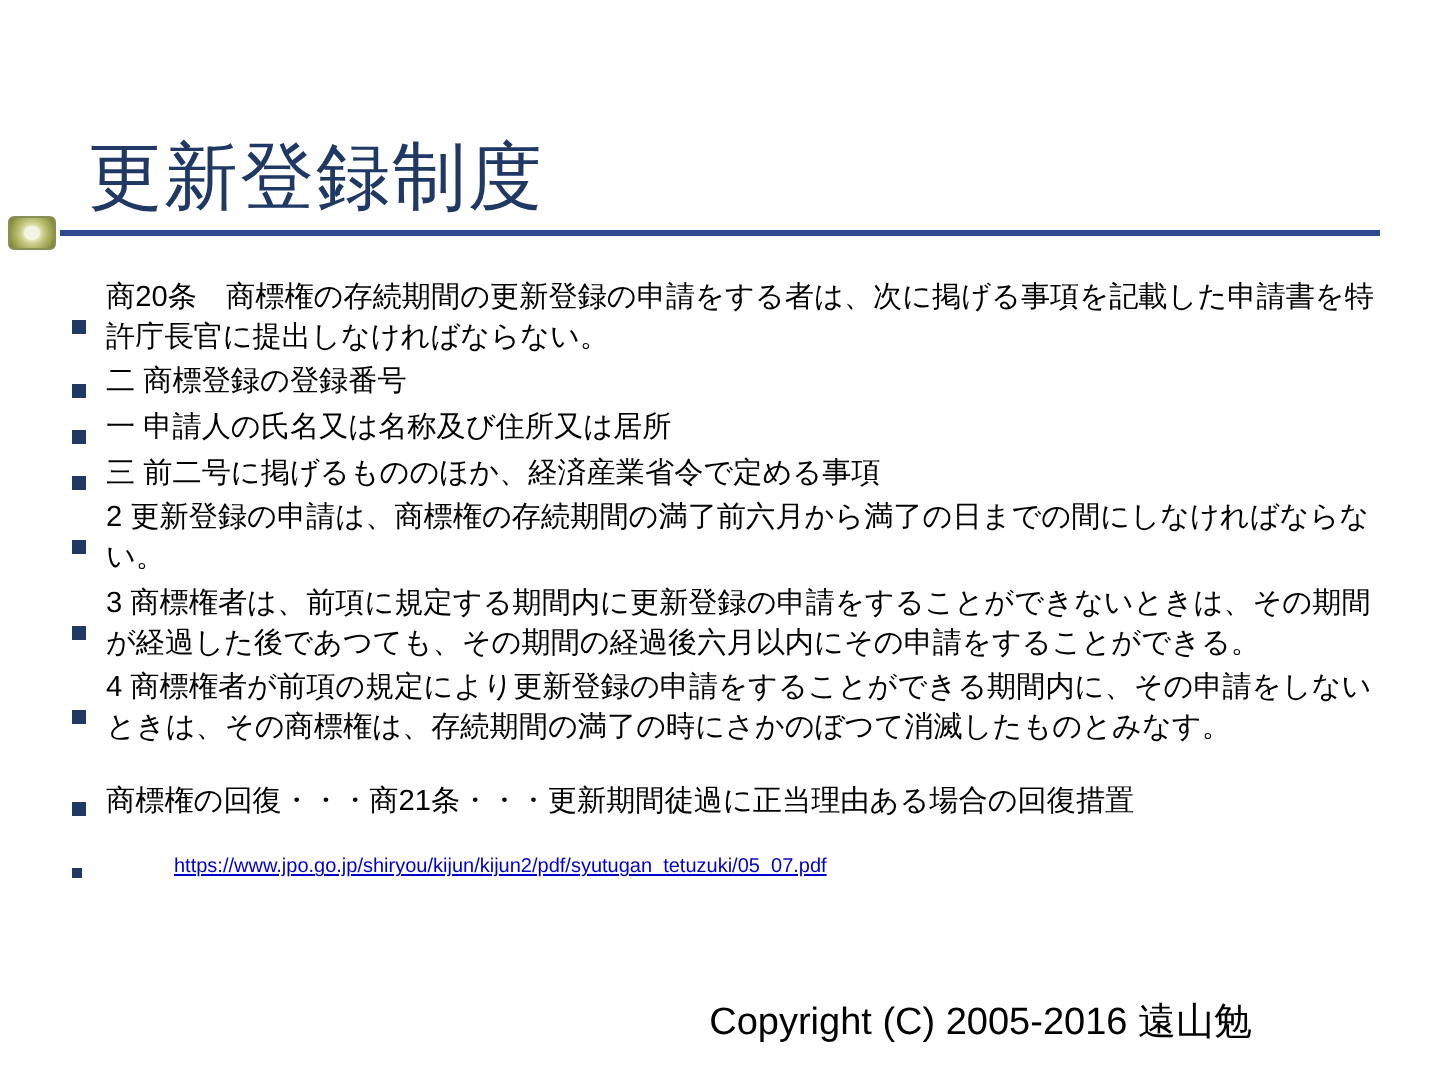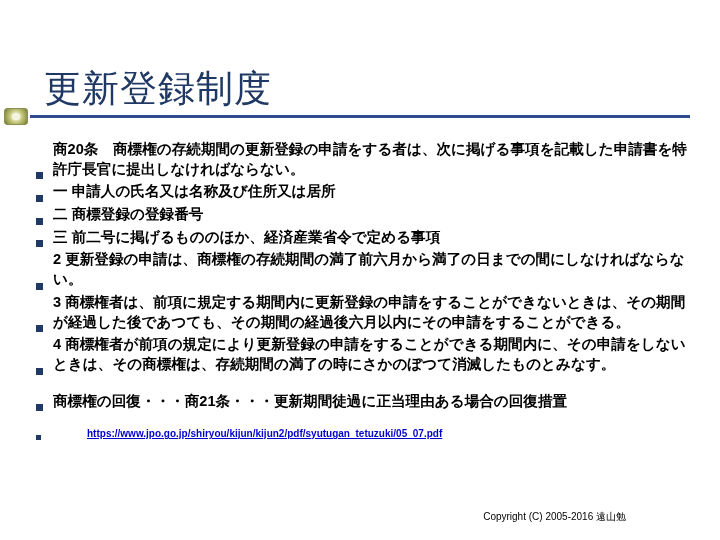--- a/index.html
+++ b/index.html
@@ -61,23 +61,22 @@
     box-shadow: 0 0 2px #ffffff;
   }
   .body {
     position: absolute;
     left: 36px;
     top: 140px;
     width: 660px;
   }
   .item {
     display: flex;
-    align-items: flex-end;
+    align-items: center;
     margin-bottom: 3px;
-    font-weight: bold;
   }
   .marker {
     flex: 0 0 auto;
     width: 7px;
     height: 7px;
     background: #1F3864;
     margin-top: 7px;
     margin-right: 10px;
   }
   .item-text {
@@ -97,21 +96,21 @@
   }
   .link-item .marker {
     width: 5px;
     height: 5px;
     margin-top: 5px;
   }
   .copyright {
     position: absolute;
     right: 26px;
     bottom: 16px;
-    font-size: 10px;
+    font-size: 19px;
     color: #000000;
   }
 </style>
 </head>
 <body>
 
 <div class="slide">
 
   <div class="bullet-icon"></div>
 
@@ -121,26 +120,26 @@
 
   <div class="body">
 
     <div class="item">
       <span class="marker"></span>
       <span class="item-text">商20条　商標権の存続期間の更新登録の申請をする者は、次に掲げる事項を記載した申請書を特許庁長官に提出しなければならない。</span>
     </div>
 
     <div class="item">
       <span class="marker"></span>
-      <span class="item-text">一 申請人の氏名又は名称及び住所又は居所</span>
+      <span class="item-text">二 商標登録の登録番号</span>
     </div>
 
     <div class="item">
       <span class="marker"></span>
-      <span class="item-text">二 商標登録の登録番号</span>
+      <span class="item-text">一 申請人の氏名又は名称及び住所又は居所</span>
     </div>
 
     <div class="item">
       <span class="marker"></span>
       <span class="item-text">三 前二号に掲げるもののほか、経済産業省令で定める事項</span>
     </div>
 
     <div class="item">
       <span class="marker"></span>
       <span class="item-text">2 更新登録の申請は、商標権の存続期間の満了前六月から満了の日までの間にしなければならない。</span>

